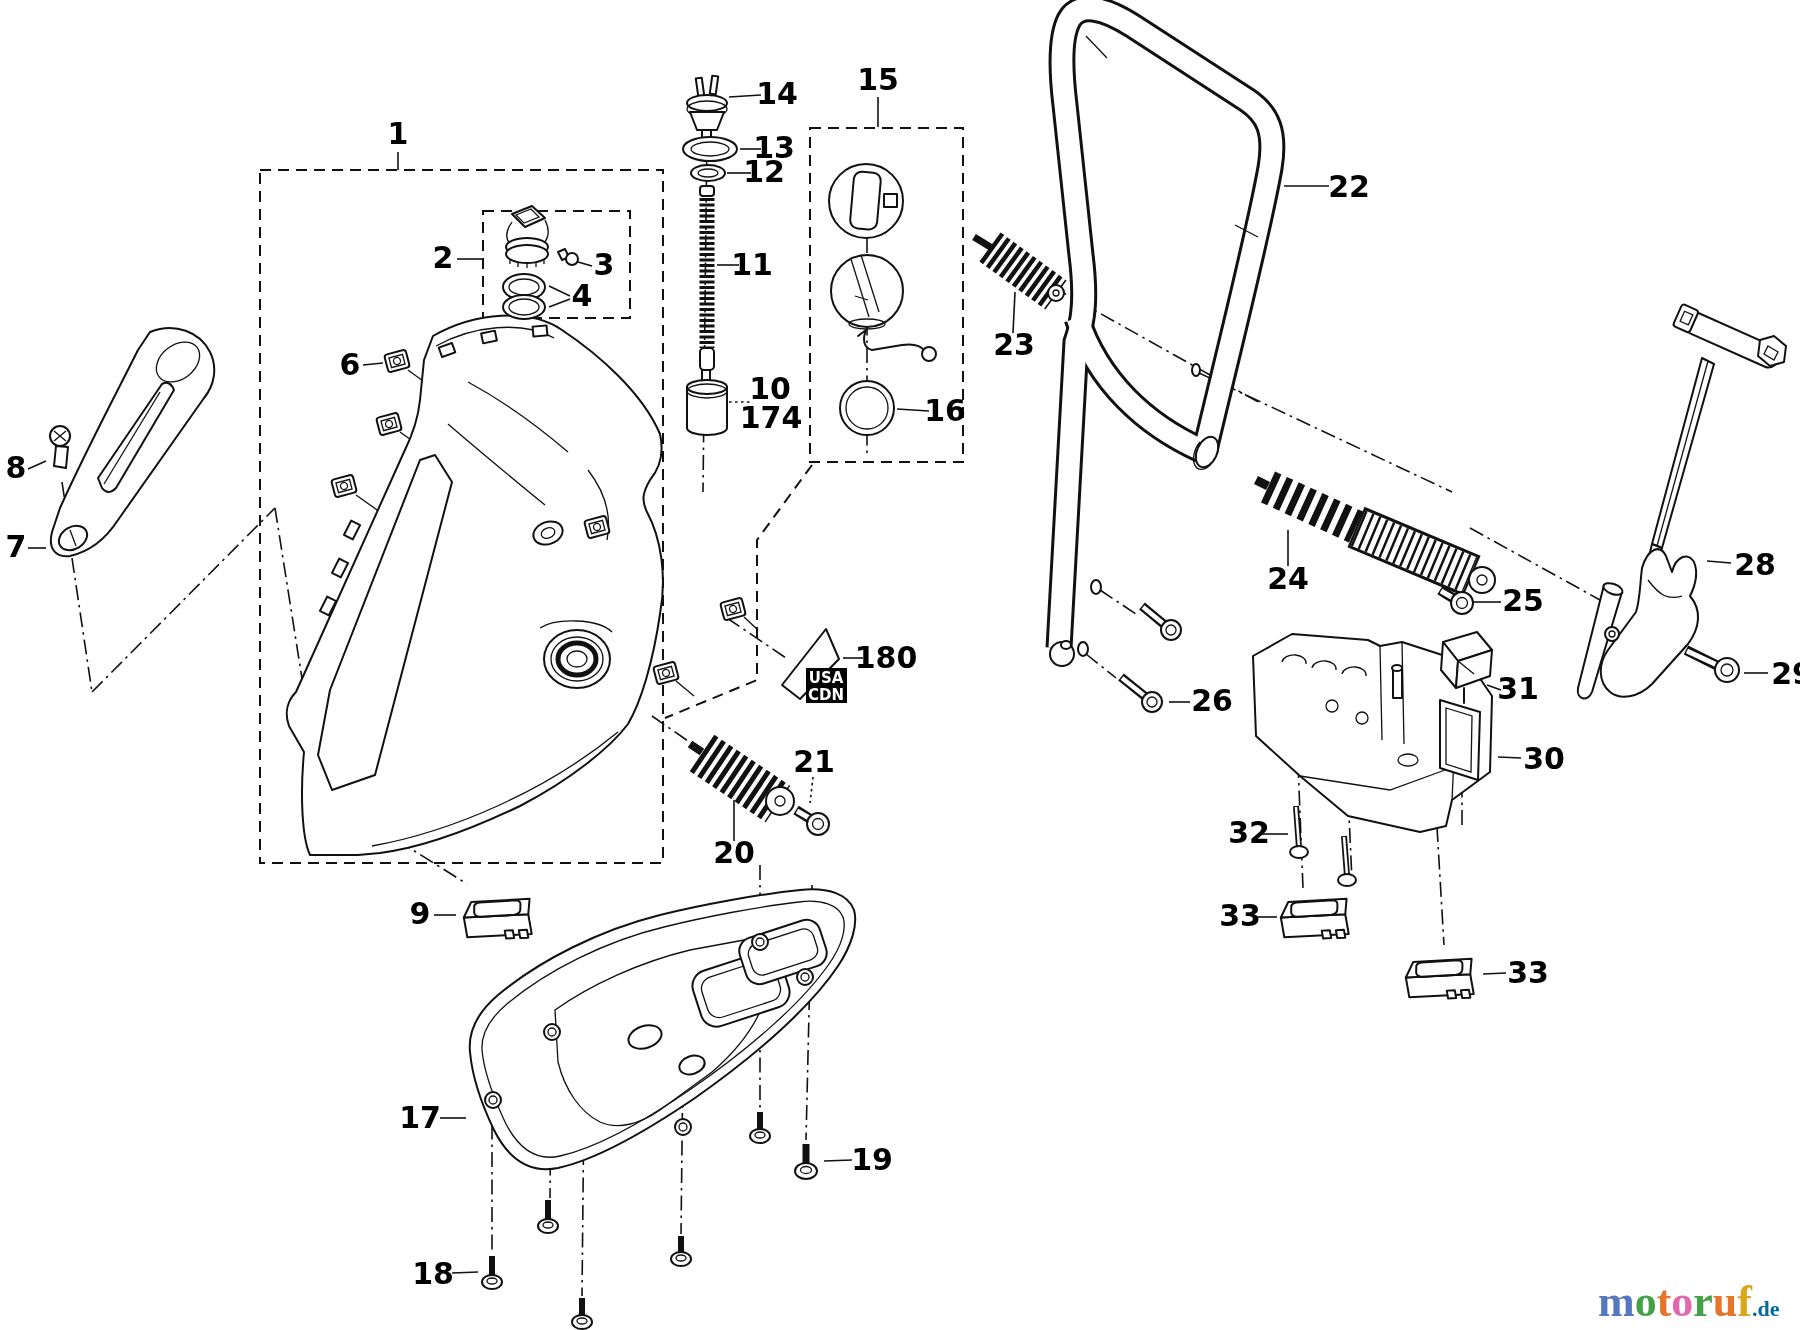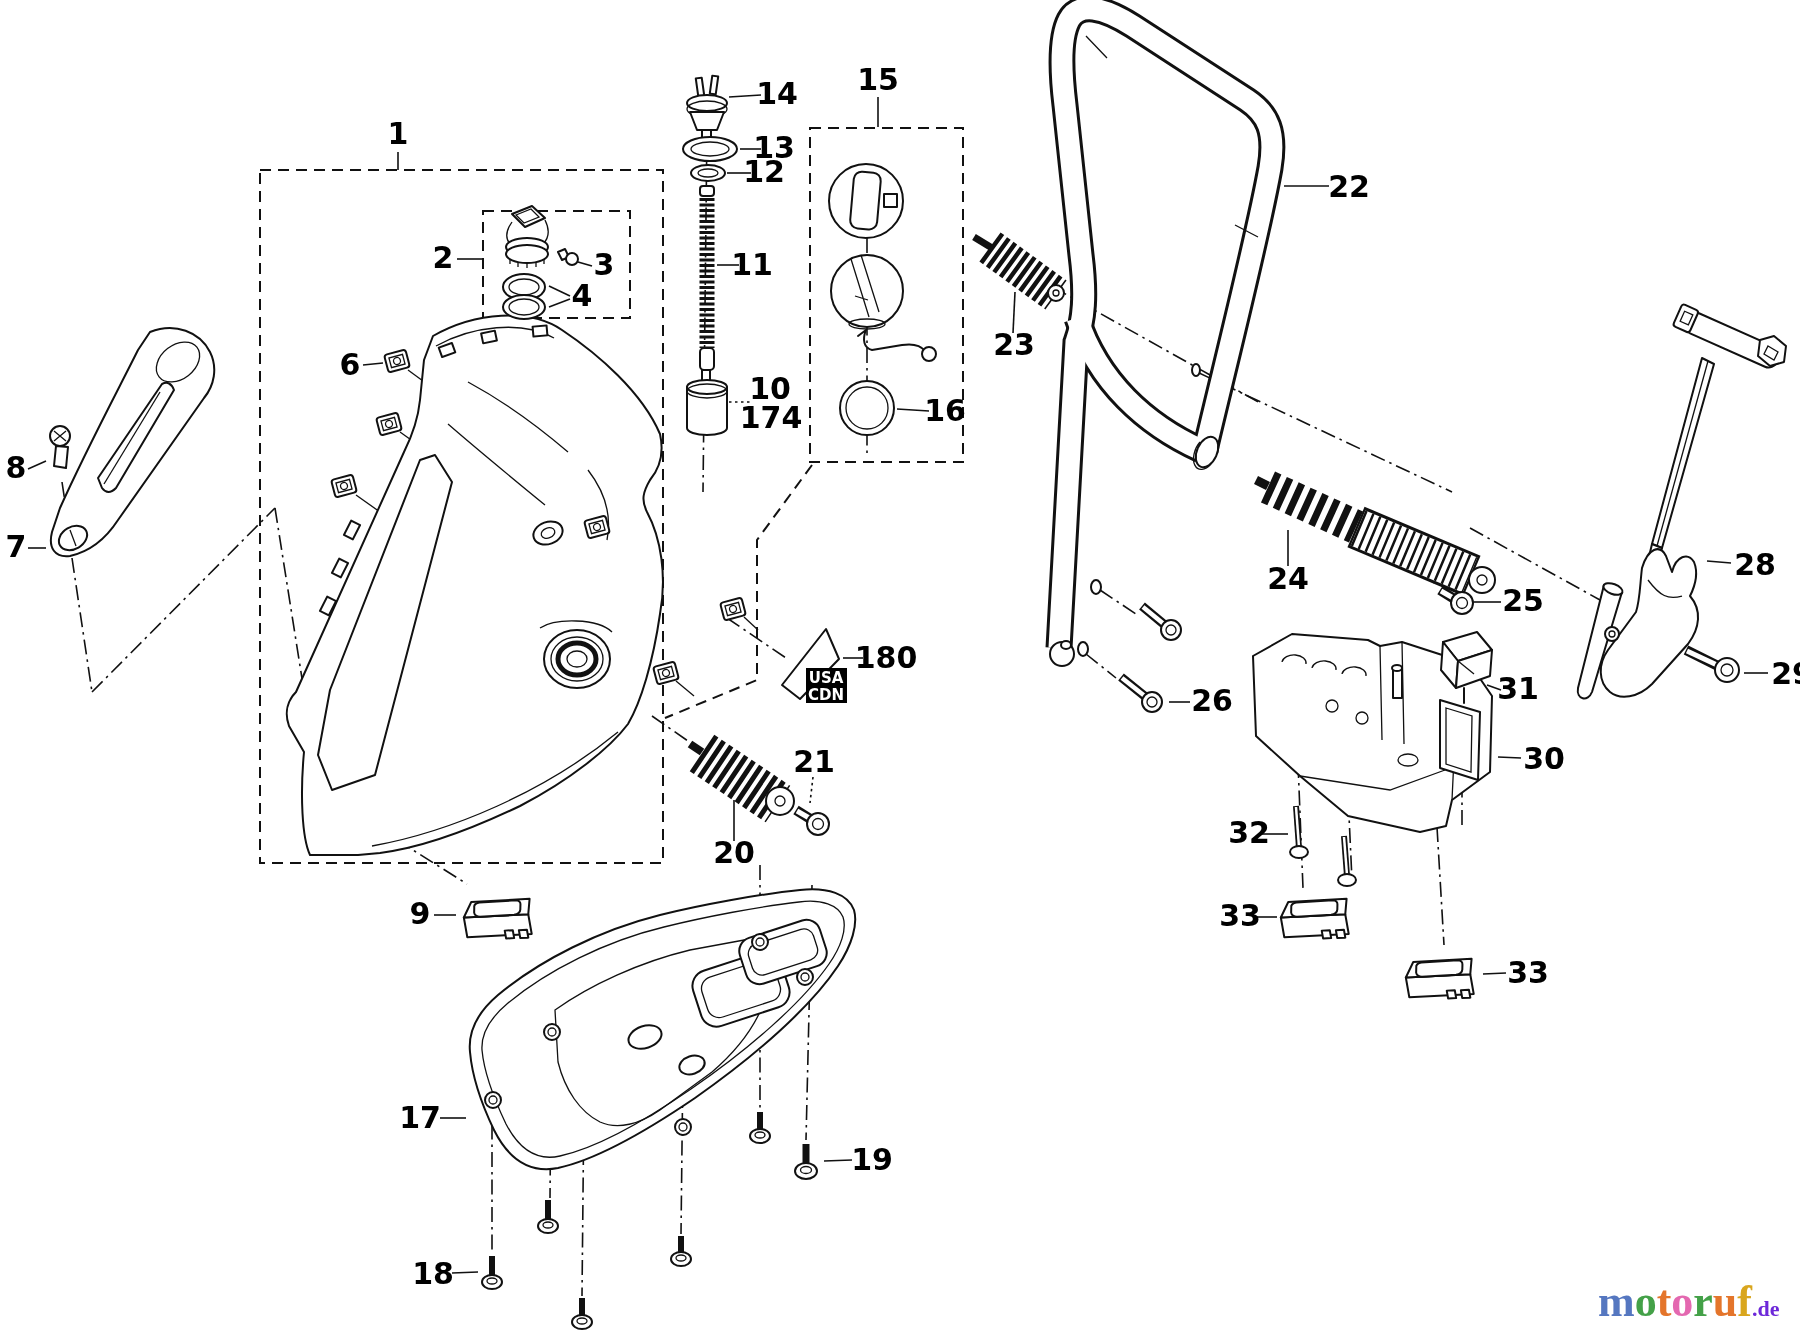--- a/index.html
+++ b/index.html
@@ -462,15 +462,15 @@
     <text class="callout" x="1518" y="699" text-anchor="middle">31</text>
     <text class="callout" x="1249" y="843" text-anchor="middle">32</text>
     <text class="callout" x="1240" y="926" text-anchor="middle">33</text>
     <text class="callout" x="1528" y="983" text-anchor="middle">33</text>
     <text class="callout" x="886" y="668" text-anchor="middle">180</text>
   </g>
 </svg>
 
   
   <div class="logo">
-    <span style="color:#5577c0">m</span><span style="color:#44a148">o</span><span style="color:#e4752b">t</span><span style="color:#e468b0">o</span><span style="color:#44a148">r</span><span style="color:#e4752b">u</span><span style="color:#d9a61e">f</span><span class="de" style="color:#6d28d9">.de</span>
+    <span style="color:#5577c0">m</span><span style="color:#44a148">o</span><span style="color:#e4752b">t</span><span style="color:#e468b0">o</span><span style="color:#44a148">r</span><span style="color:#e4752b">u</span><span style="color:#d9a61e">f</span><span class="de" style="color:#0369a1">.de</span>
   </div>
 </div>
 
 </body></html>

